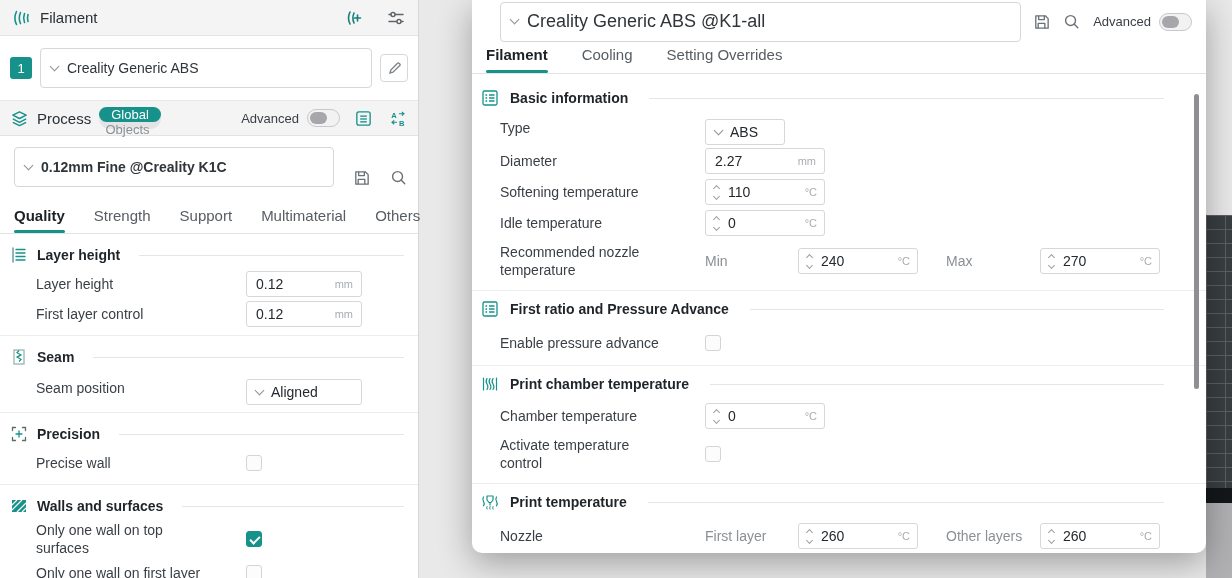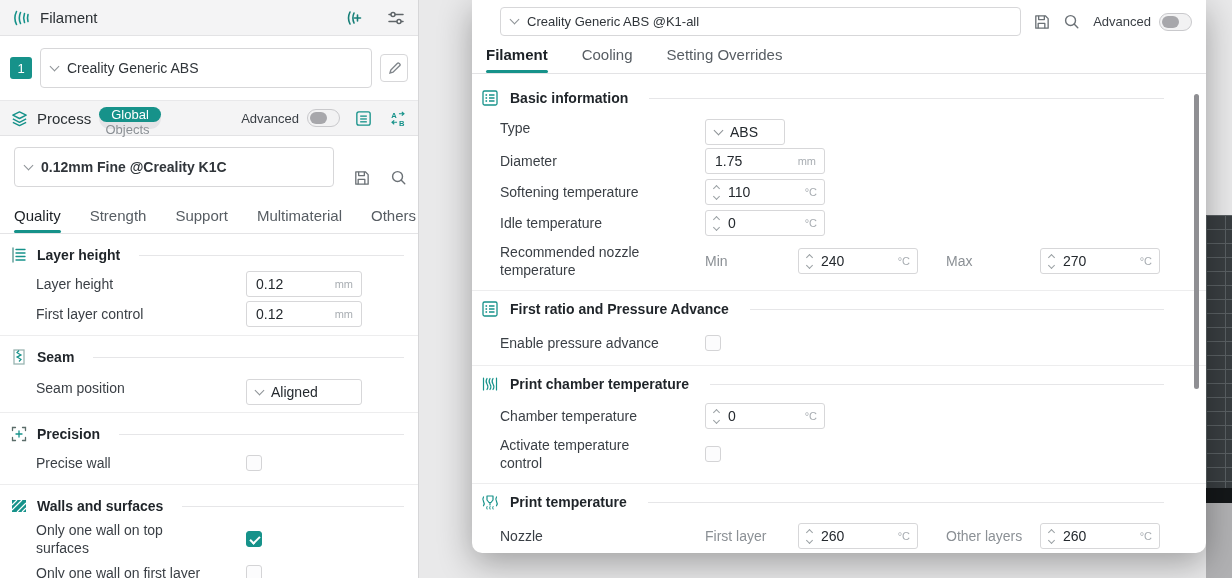--- a/index.html
+++ b/index.html
@@ -47,21 +47,21 @@
     border:1px solid #c9c9cc; position:relative; flex:none; }
   .toggle::after { content:""; position:absolute; left:2px; top:2px; width:17px; height:12px;
     border-radius:6px; background:#a7a7ab; }
 
   .process-preset { display:flex; align-items:flex-end; gap:18px; padding:11px 10px 10px 14px;font-weight:bold; }
   .ghost-ic { display:flex; align-items:center; justify-content:center; }
 
   .tabs { display:flex; align-items:flex-end; gap:29px; padding:0 0 0 14px; height:37px;
     border-bottom:1px solid #e4e4e6; }
   .tab { font-size:15px; color:#575d63; padding-bottom:9px; position:relative; }
-  .tab.active { color:#1c2126; font-weight:400; }
+  .tab.active { color:#1c2126; font-weight:700; }
   .tab.active::after { content:""; position:absolute; left:0; right:0; bottom:0; height:3px;
     background:#16928a; border-radius:2px; }
 
   .section { padding:7px 0 6px 0; }
   .section.lined { border-top:1px solid #ededee; }
   .sec-head { display:flex; align-items:center; gap:9px; padding:4px 0 4px 10px; height:28px; }
   .sec-title { font-size:14px; font-weight:700; color:#1f2429; white-space:nowrap; }
   .sec-rule { flex:1; border-top:1px solid #e6e6e8; margin:0 14px 0 10px; }
 
   .s-row { display:flex; align-items:center; min-height:30px; padding:1px 0 1px 36px; }
@@ -75,21 +75,21 @@
     display:flex; align-items:center; gap:8px; padding:0 9px; font-size:14px; color:#24292e;margin-top:7px; }
   .checkbox { width:16px; height:16px; border:1px solid #d4d4d6; border-radius:3px; background:#fcfcfd; flex:none; }
   .checkbox.checked { background:#16928a; border-color:#16928a; position:relative; }
   .checkbox.checked::after { content:""; position:absolute; left:3px; top:4px; width:8px; height:4px;
     border-left:2px solid #fff; border-bottom:2px solid #fff; transform:rotate(-45deg); }
 
   
   .dialog { position:absolute; left:472px; top:0; width:734px; height:553px; background:#fff;
     border-radius:0 0 10px 10px; box-shadow:0 10px 34px rgba(0,0,0,.32); overflow:hidden; }
   .dlg-top { display:flex; align-items:center; height:38px; padding:5px 14px 0 28px; gap:0; }
-  .dlg-select { width:542px; height:29px; font-size:13px; }
+  .dlg-select { width:542px; height:40px; font-size:18px; }
   .dlg-ic { margin-left:11px; display:flex; align-items:center; }
   .dlg-adv { margin-left:12px; font-size:13px; color:#3a3f45; }
   .dlg-toggle { margin-left:8px; }
   .dlg-tabs { display:flex; align-items:flex-end; gap:34px; padding-left:14px; height:36px;
     border-bottom:1px solid #e3e3e5; }
   .dlg-tab { font-size:15px; color:#575d63; padding-bottom:10px; position:relative; }
   .dlg-tab.active { color:#1c2126; font-weight:700; }
   .dlg-tab.active::after { content:""; position:absolute; left:0; right:0; bottom:0; height:3px;
     background:#16928a; border-radius:2px; }
   .dlg-body { position:relative; padding-top:6px; }
@@ -371,21 +371,21 @@
           <span class="d-label">Type</span>
           <div class="sel-sm" style="width:80px; grid-column:2 / span 2">
             <span class="chev"></span>
             <span>ABS</span>
           </div>
         </div>
 
         <div class="d-row">
           <span class="d-label">Diameter</span>
           <div class="input" style="width:120px; grid-column:2 / span 2">
-            <span class="val">1.75</span>
+            <span class="val">2.27</span>
             <span class="unit">mm</span>
           </div>
         </div>
 
         <div class="d-row">
           <span class="d-label">Softening temperature</span>
           <div class="spin" style="grid-column:2 / span 2">
             <span class="arrows">
                 <span class="a-up"></span>
                 <span class="a-dn"></span>

